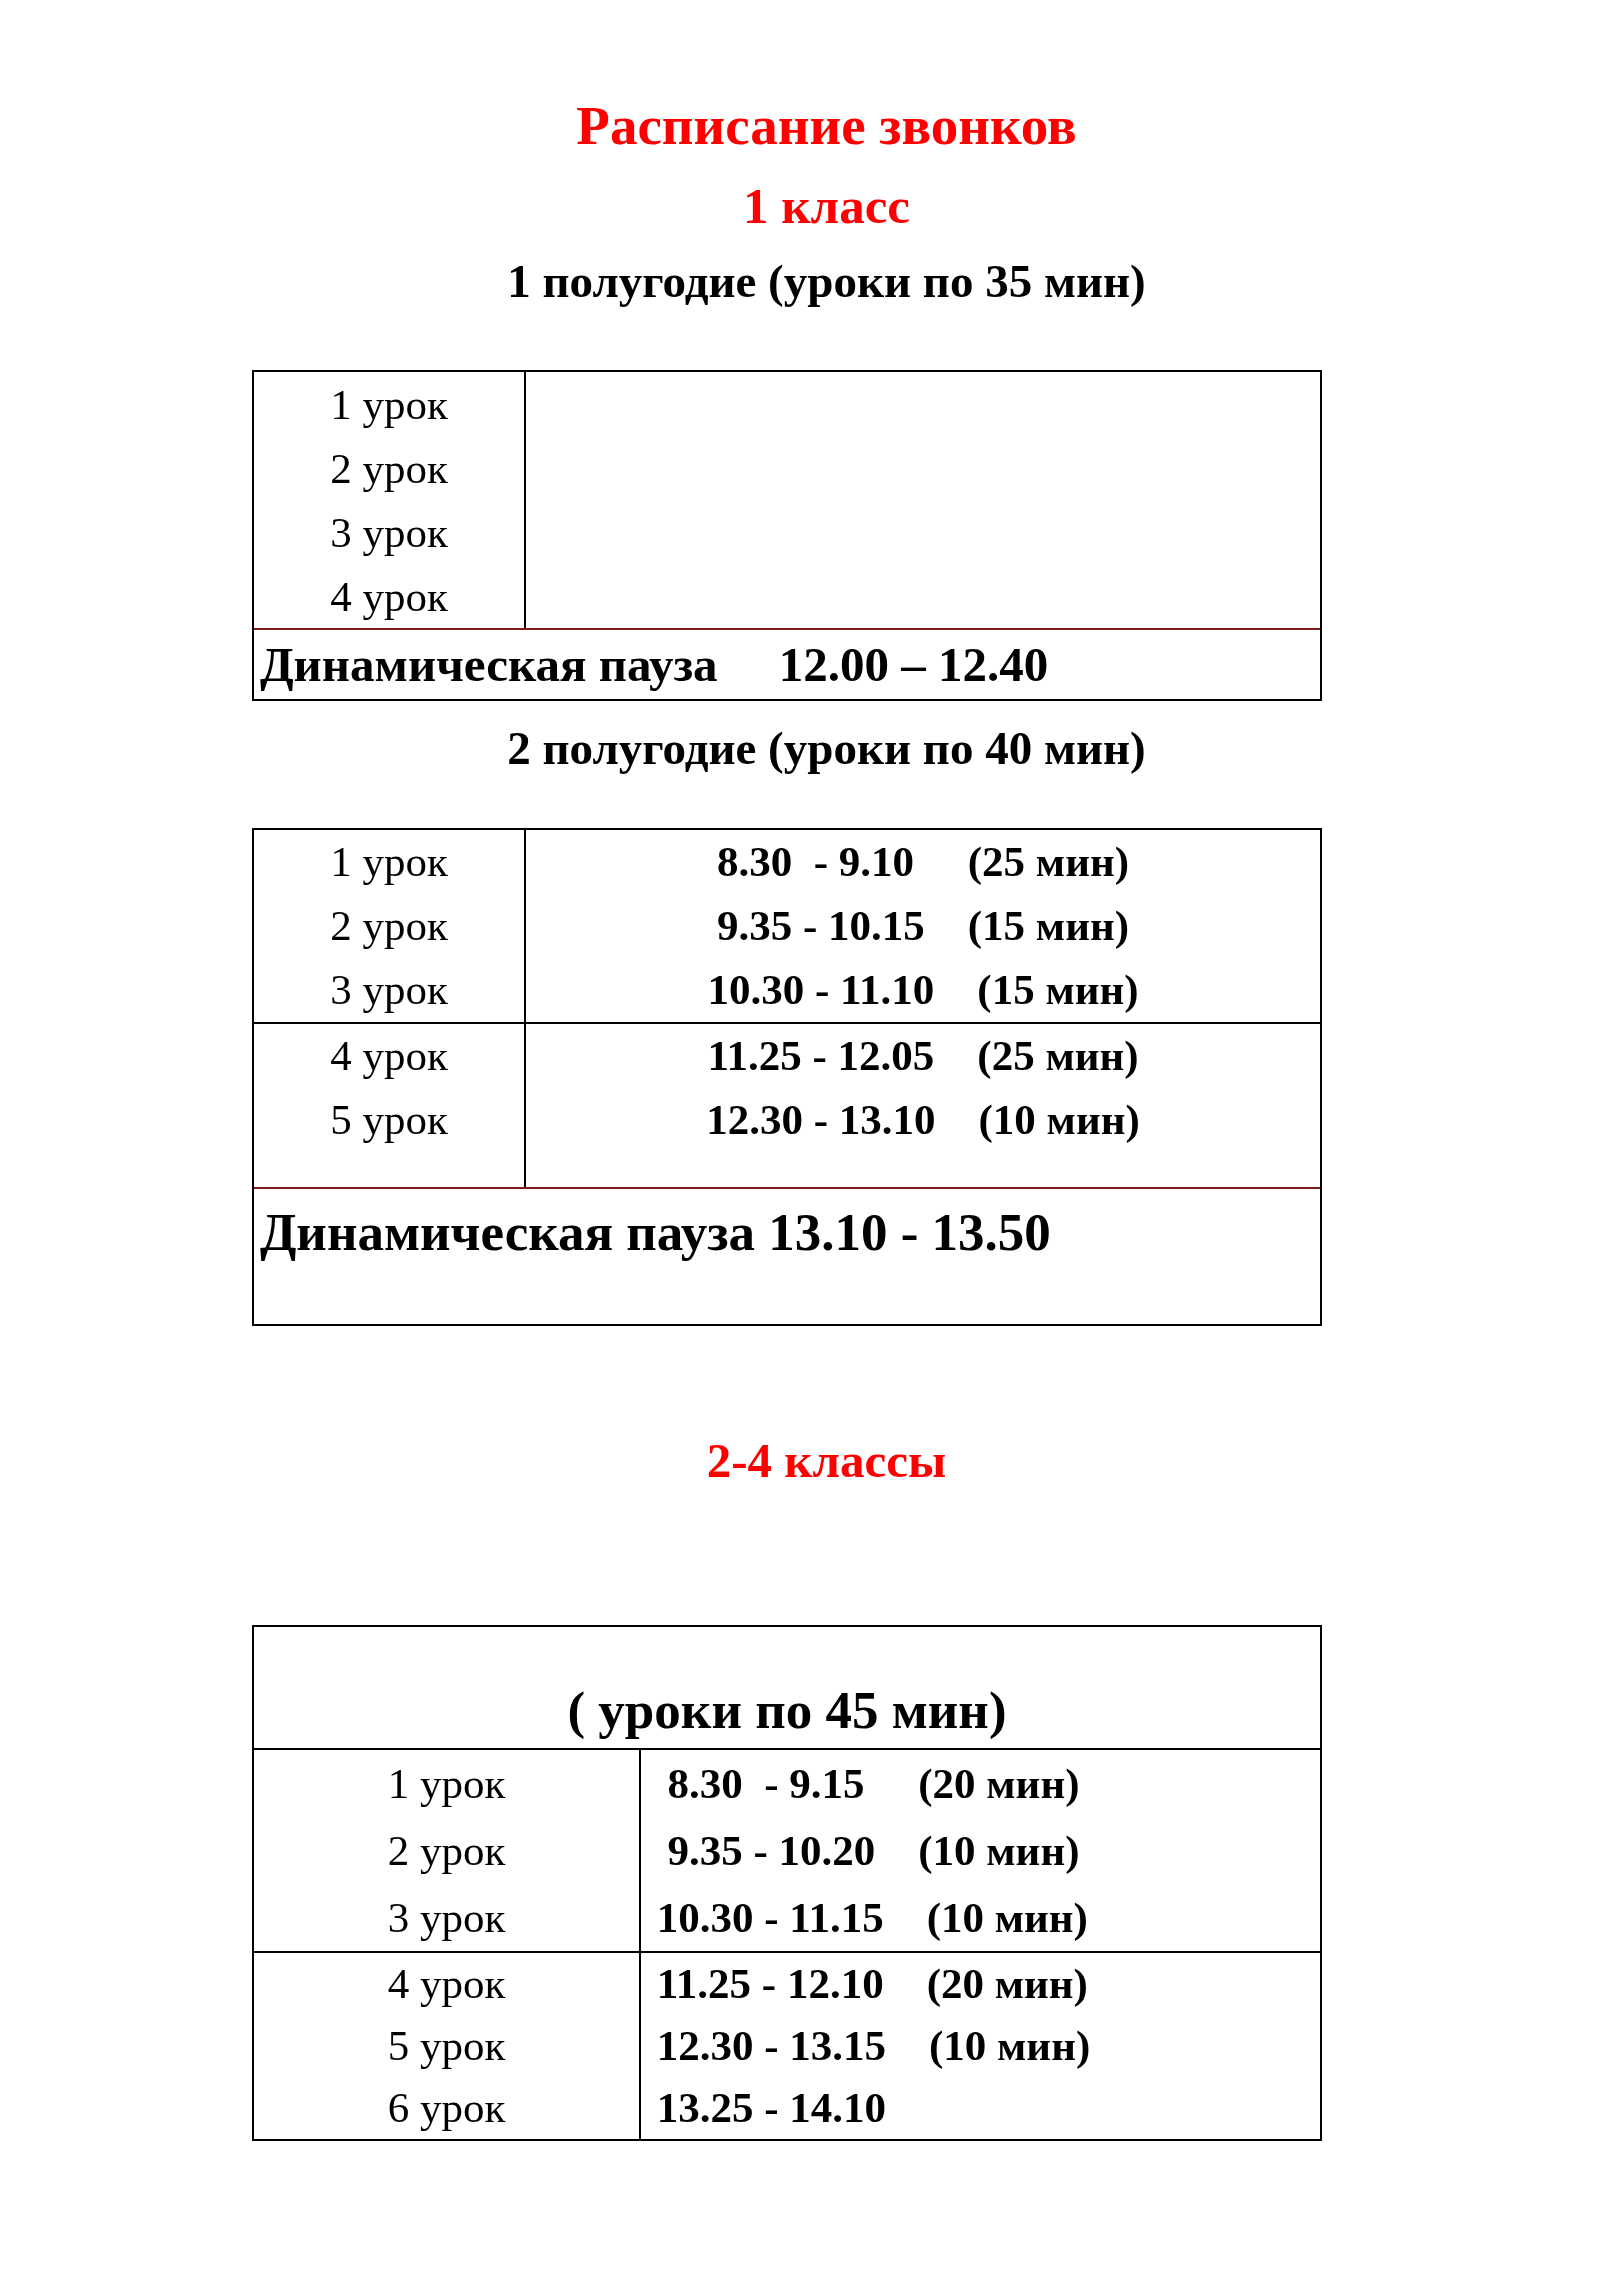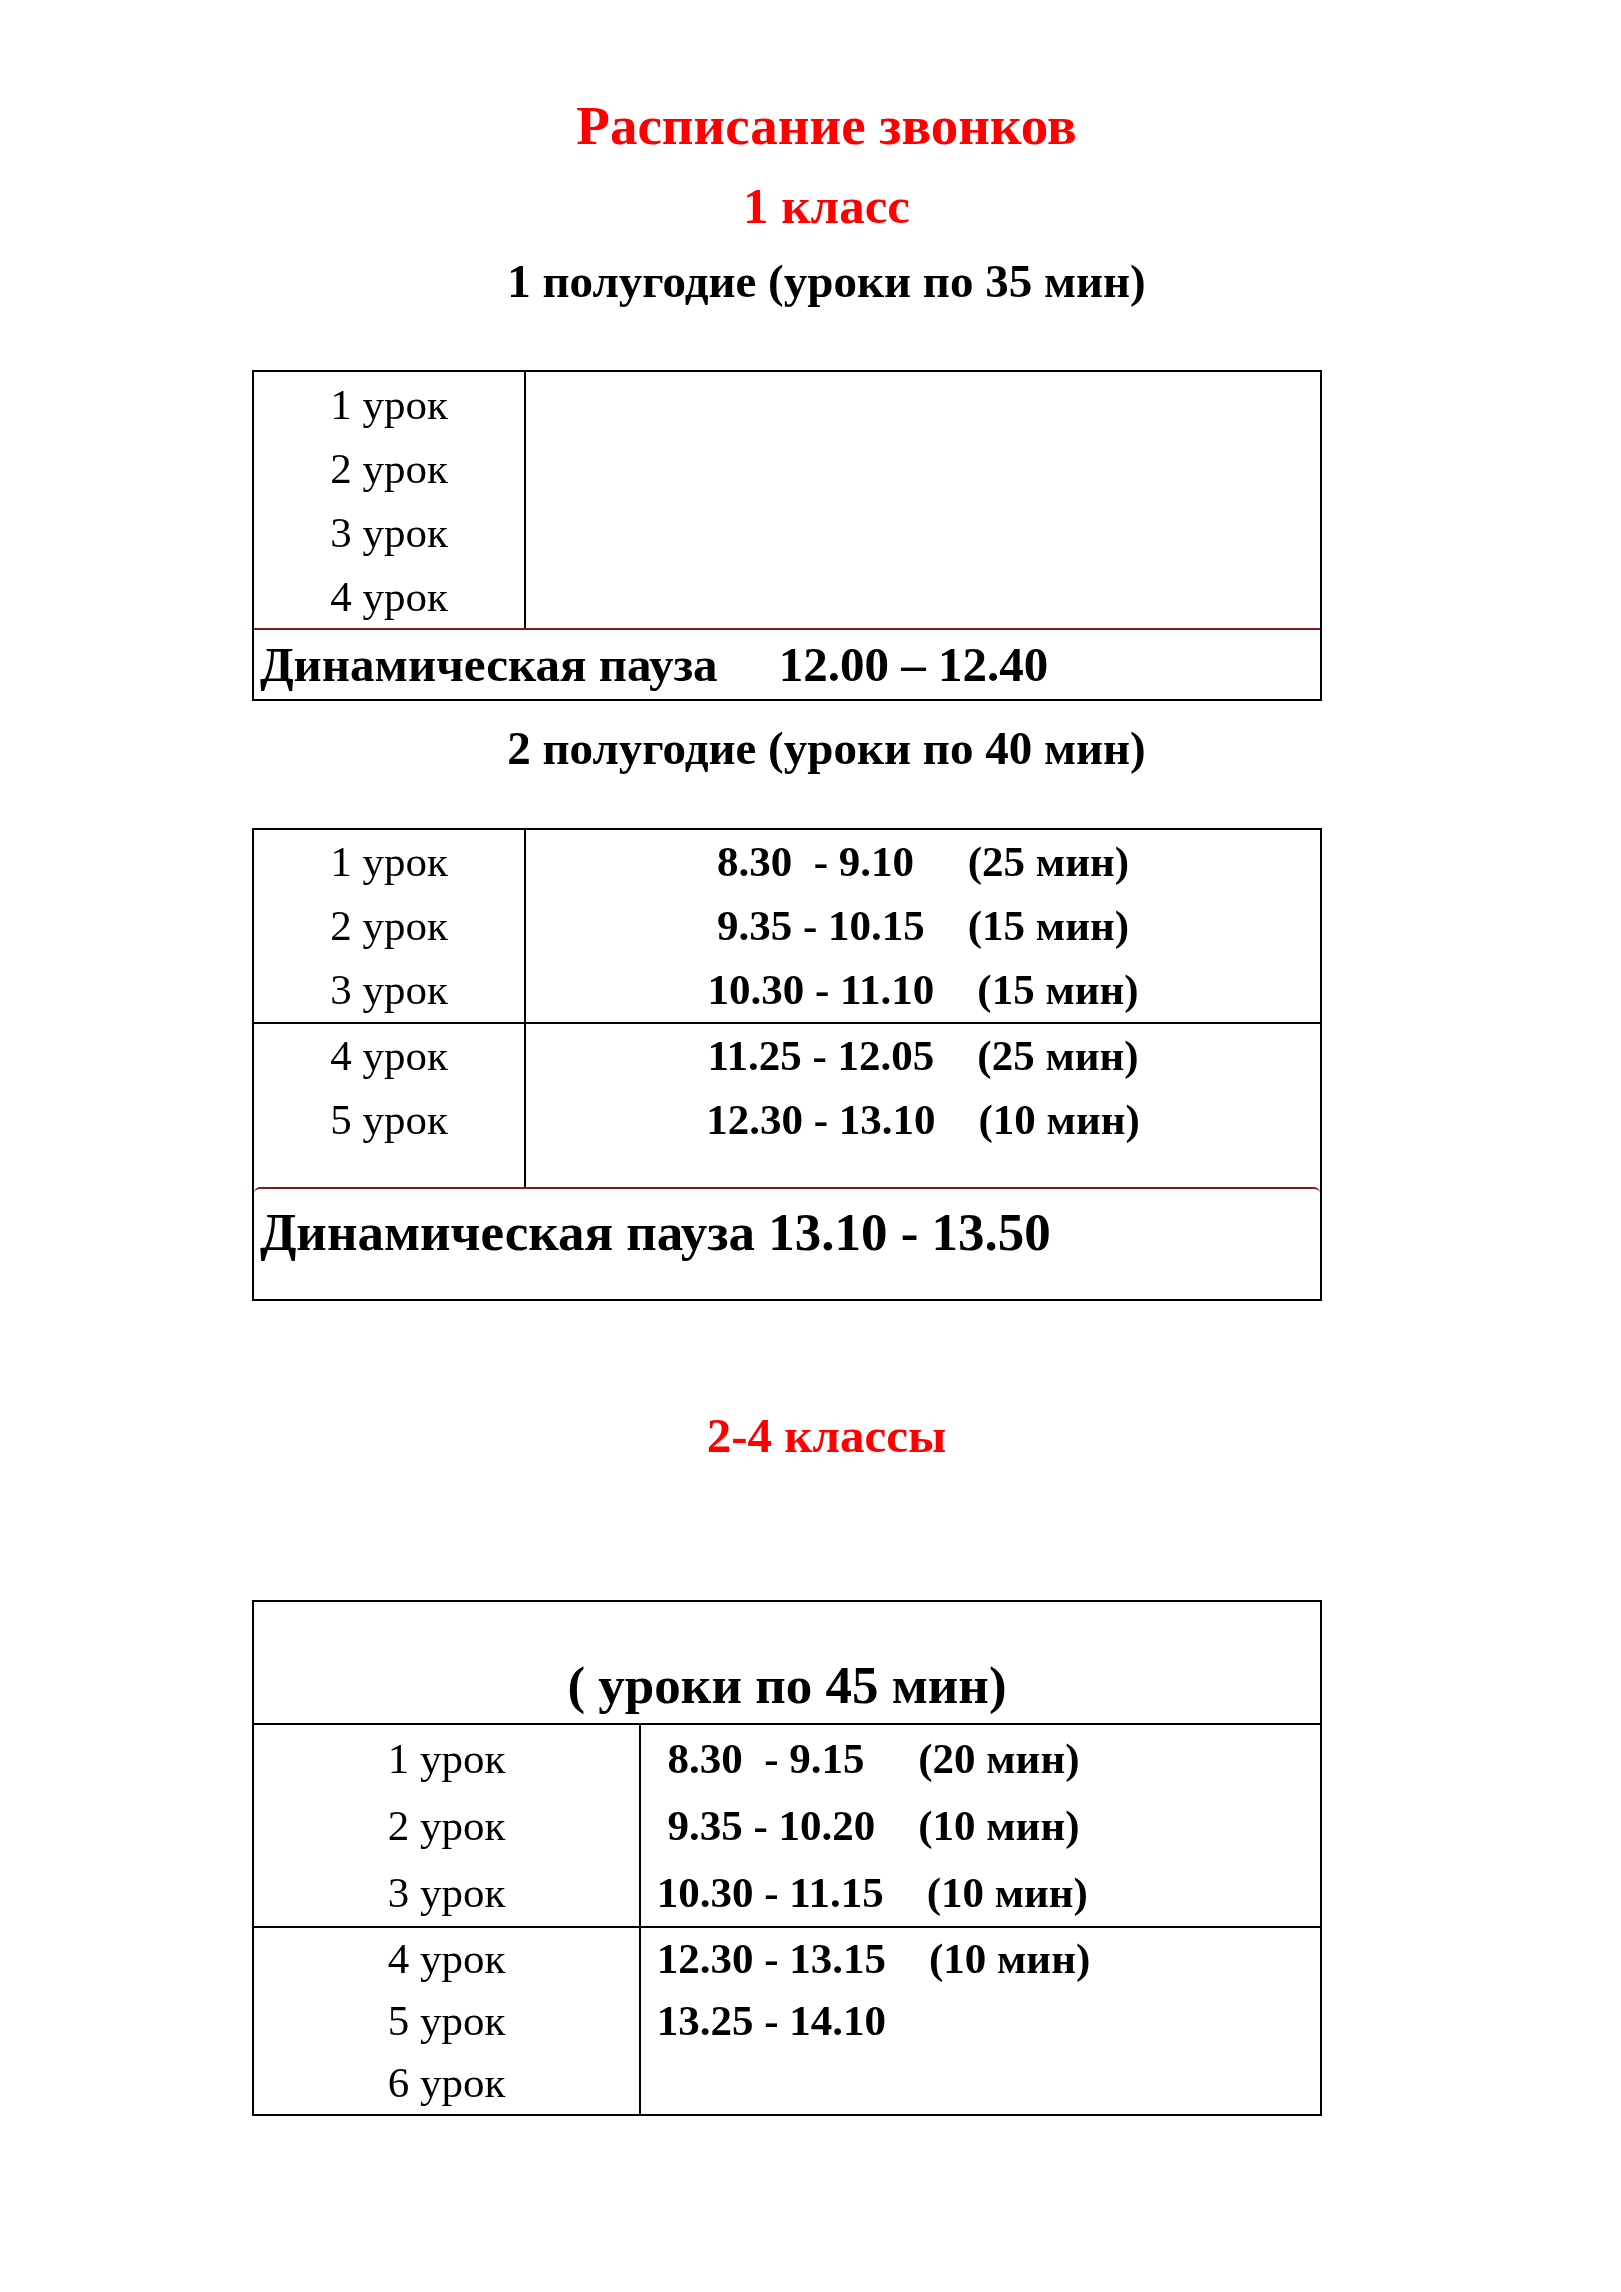--- a/index.html
+++ b/index.html
@@ -71,22 +71,22 @@
 
   .pause-row {
     border-top:2px solid #7f1d1d;
     display:flex; align-items:center;
     white-space:pre;
     font-weight:bold;
   }
   .pause-1 { height:69px; font-size:49px; padding-left:5.9px; }
   .pause-2 {
     box-sizing:border-box;
-    height:112px; font-size:53px;
-    align-items:flex-start; padding:13.7px 0 0 5.9px;border-radius:6px;
+    height:137px; font-size:53px;
+    align-items:flex-start; padding:13.7px 0 0 5.9px;
   }
 
   .tbl-header {
     height:75px;
     border-bottom:2px solid #000;
     display:flex; align-items:center; justify-content:center;
     font-size:53px; font-weight:bold; white-space:pre;margin-top:46px;
   }
 </style>
 </head>
@@ -154,20 +154,21 @@
         <div class="cell cell-68 time time-left">10.30 - 11.15    (10 мин)</div>
       </div>
     </div>
     <div class="sec sec-divided">
       <div class="col-labels w-wide">
         <div class="cell cell-63">4 урок</div>
         <div class="cell cell-63">5 урок</div>
         <div class="cell cell-63">6 урок</div>
       </div>
       <div class="col-times">
+        <div class="cell cell-63 time time-left">11.25 - 12.10    (20 мин)</div>
         <div class="cell cell-63 time time-left">12.30 - 13.15    (10 мин)</div>
         <div class="cell cell-63 time time-left">13.25 - 14.10</div>
       </div>
     </div>
   </div>
 
 </div>
 
 
 </body></html>

